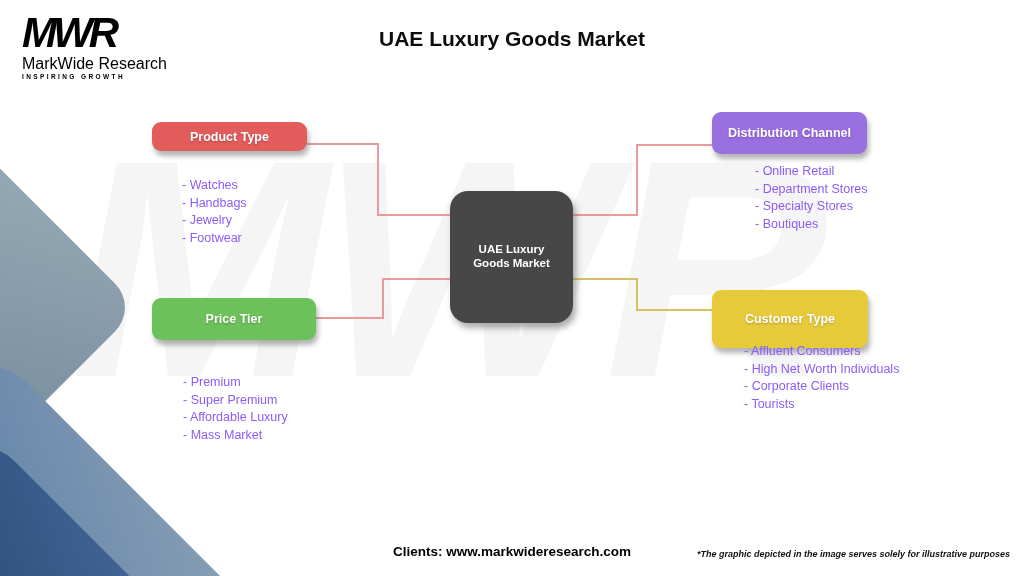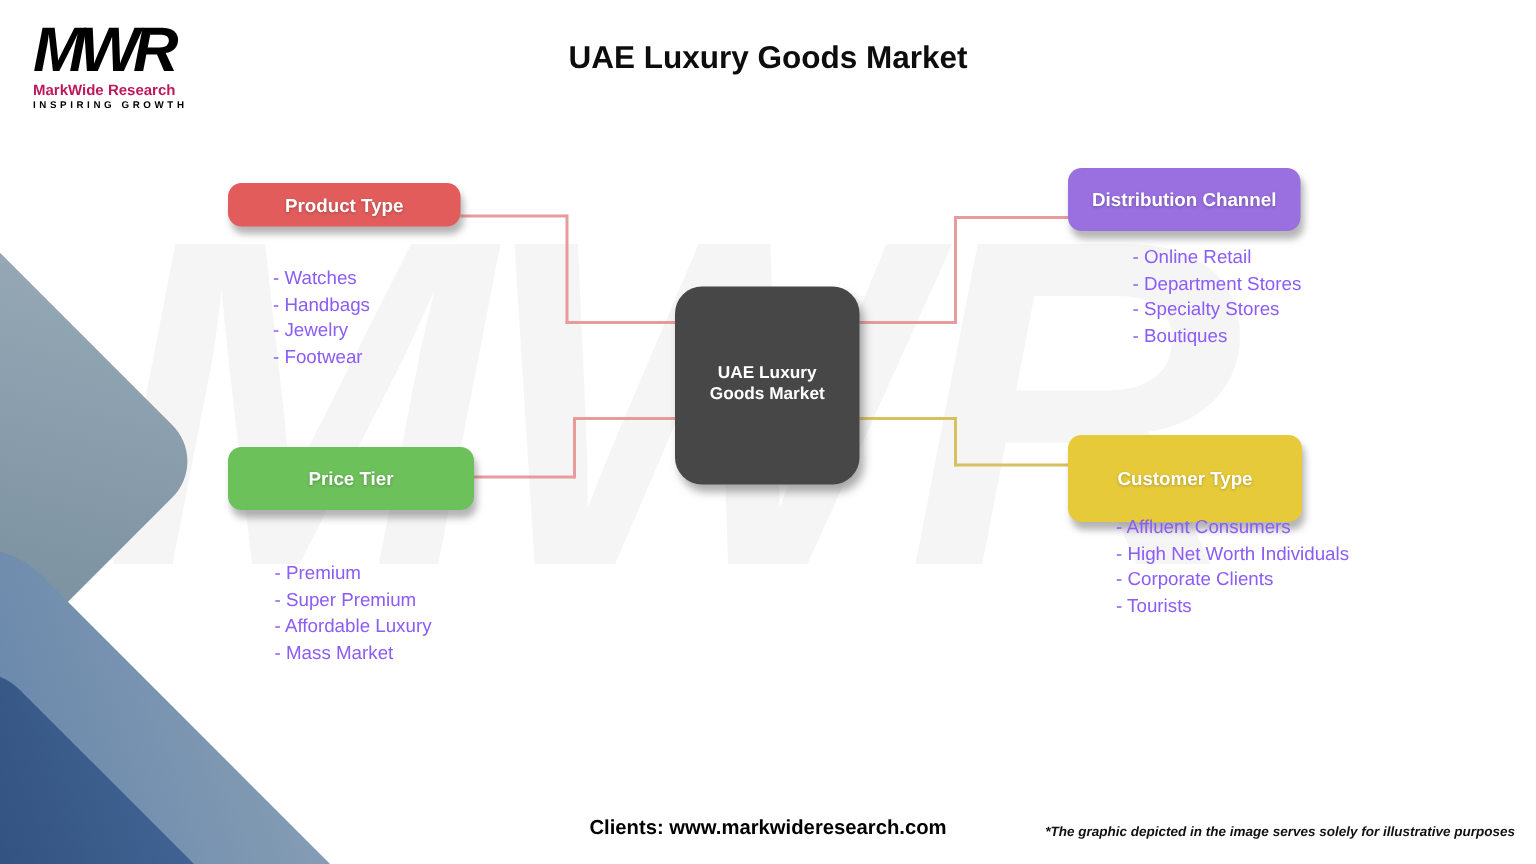--- a/index.html
+++ b/index.html
@@ -24,21 +24,21 @@
     left:-230px;top:430px;width:430px;height:430px;border-radius:60px;
     background:linear-gradient(205deg,#8ba1b6,#33609a);
   }
   .shape-corner{
     left:-180px;top:500px;width:330px;height:330px;border-radius:40px;
     background:linear-gradient(205deg,#46699a,#16345e);
   }
   
   .logo{position:absolute;left:22px;top:12px;z-index:2;line-height:1;}
   .logo-mark{font-size:42px;font-weight:bold;font-style:italic;letter-spacing:-4px;color:#000;}
-  .logo-name{font-size:10px;font-weight:bold;color:#be185d;margin-top:2px;}
+  .logo-name{font-size:16px;font-weight:normal;color:#000000;margin-top:2px;}
   .logo-tagline{font-size:6.5px;font-weight:bold;letter-spacing:2.4px;color:#000;margin-top:2px;}
   
   .title{
     position:absolute;left:0;right:0;top:27px;z-index:2;
     text-align:center;font-size:21px;font-weight:bold;color:#0d0d0d;
   }
   .footer-source{
     position:absolute;left:0;right:0;top:544px;z-index:2;
     text-align:center;font-size:13.5px;font-weight:bold;color:#000;
   }

